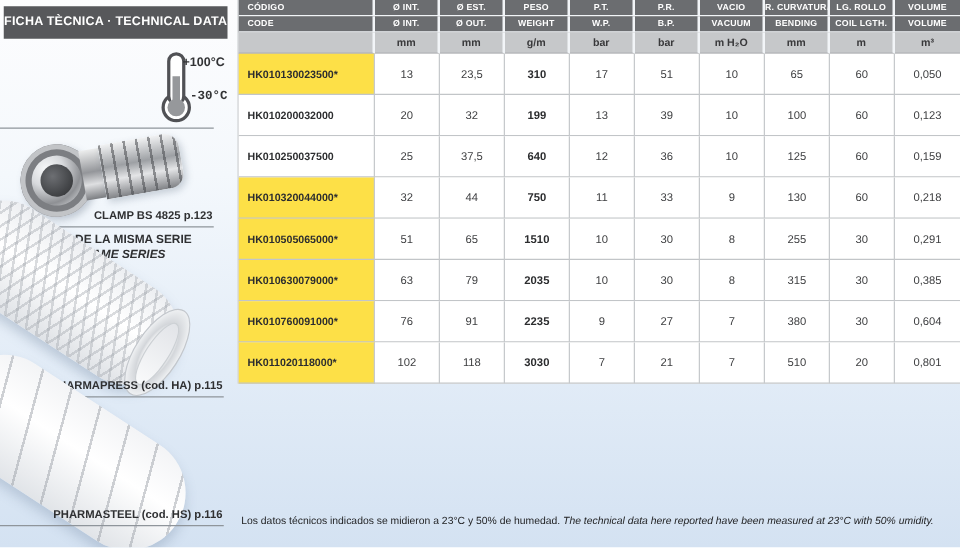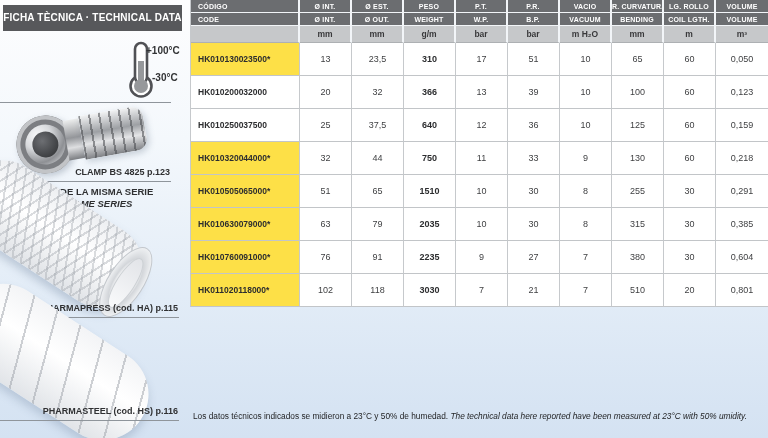--- a/index.html
+++ b/index.html
@@ -17,21 +17,21 @@
   .title-bar {
     position:absolute; left:3px; top:5px; width:179px; height:26px;
     background:#57585b; color:#ffffff; font-size:10px; font-weight:bold;
     letter-spacing:.2px; text-align:center; line-height:26px; white-space:nowrap;
   }
 
   .thermo-wrap { position:absolute; left:126px; top:41px; width:64px; height:62px; }
   .thermo-svg { position:absolute; left:0; top:0; }
   .temp-label { position:absolute; font-size:10px; font-weight:bold; color:#323335; white-space:nowrap; }
   .temp-max { left:20px; top:4px; }
-  .temp-min { left:26px; top:31px; }
+  .temp-min { left:26px; top:31px;font-family:Liberation Mono, monospace; }
 
   .divider { position:absolute; left:0; height:0; border-top:1px solid #8f959b; }
   .div-1 { top:102px; width:171px; }
   .div-2 { top:181px; width:171px; }
   .div-3 { top:317px; width:179px; }
   .div-4 { top:420px; width:179px; }
 
   .caption {
     position:absolute; font-size:9px; font-weight:bold; color:#2f3032;
     text-align:center; white-space:nowrap;
@@ -243,21 +243,21 @@
           <td class="">51</td>
           <td class="">10</td>
           <td class="">65</td>
           <td class="">60</td>
           <td class="">0,050</td>
         </tr>
         <tr>
           <td class="code">HK010200032000</td>
           <td class="">20</td>
           <td class="">32</td>
-          <td class="bold">366</td>
+          <td class="bold">199</td>
           <td class="">13</td>
           <td class="">39</td>
           <td class="">10</td>
           <td class="">100</td>
           <td class="">60</td>
           <td class="">0,123</td>
         </tr>
         <tr>
           <td class="code">HK010250037500</td>
           <td class="">25</td>

